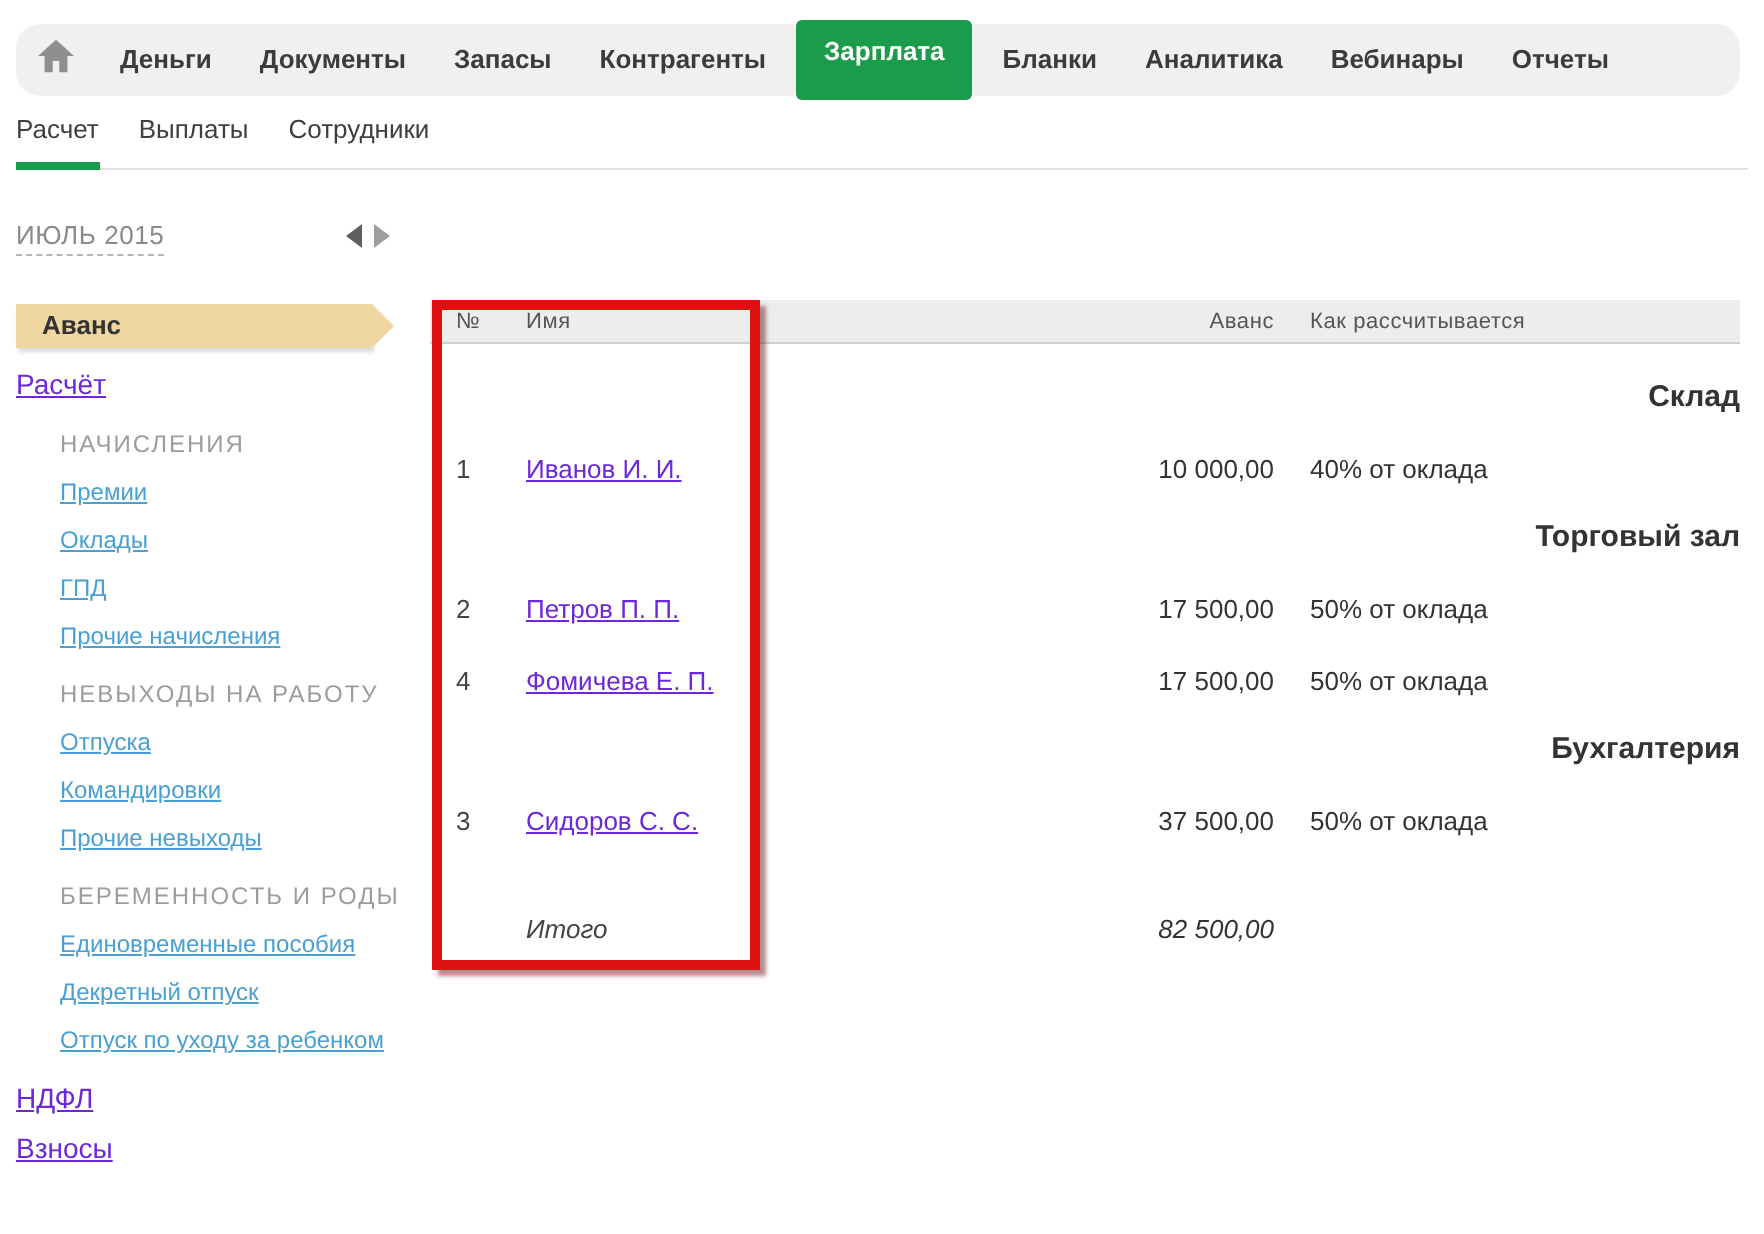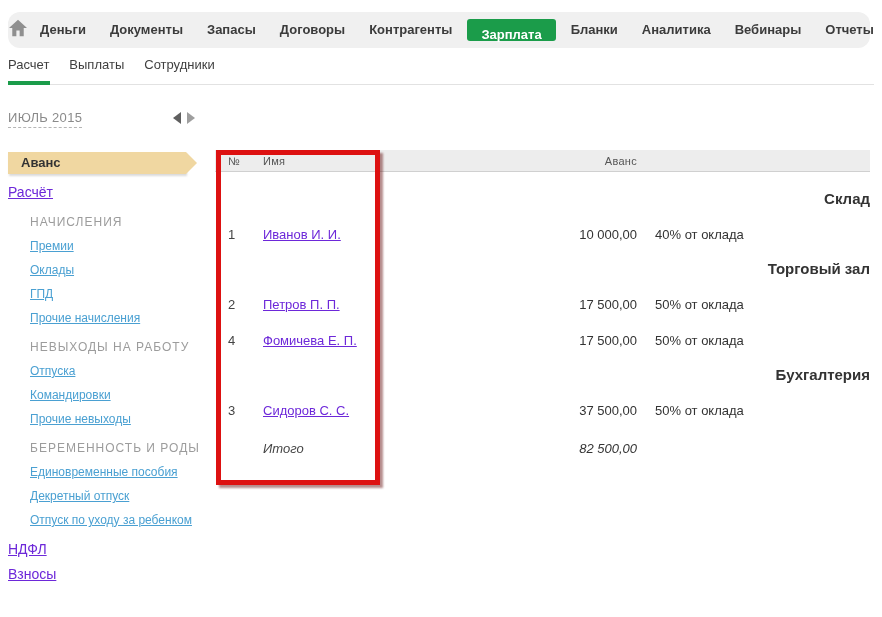--- a/index.html
+++ b/index.html
@@ -14,21 +14,21 @@
   .topnav {
     position:absolute; left:8px; top:12px; width:862px; height:36px;
     background:#f0f0f0; border-radius:12px; display:flex; align-items:center;
   }
   .home-btn { width:40px; display:flex; justify-content:center; align-items:center; cursor:pointer; }
   .nav-item {
     padding:0 12px; font-size:13px; font-weight:bold; color:#3b3b3b;
     height:36px; line-height:36px; cursor:pointer; white-space:nowrap;
   }
   .nav-item.active {
-    background:#1b9c4a; color:#fff; border-radius:3px; height:22px; line-height:32px;
+    background:#1b9c4a; color:#fff; border-radius:3px; height:40px; line-height:32px;
     margin:0 3px; padding:0 14px;
   }
 
   
   .subtabs { position:absolute; left:8px; top:57px; display:flex; }
   .subtab { font-size:13px; color:#3f3f3f; margin-right:20px; cursor:pointer; white-space:nowrap; }
   .tabline { position:absolute; left:8px; top:84px; width:866px; height:1px; background:#e2e2e2; }
   .tab-active-bar { position:absolute; left:8px; top:81px; width:42px; height:4px; background:#1b9c4a; }
 
   
@@ -64,21 +64,21 @@
   .thead {
     height:22px; align-items:center; background:#ededed; border-bottom:1px solid #d0d0d0;
     font-size:11px; color:#555; letter-spacing:.3px;
   }
   .th-avans { text-align:right; }
   .group-name { margin:19px 0 0 13px; font-size:15px; font-weight:bold; color:#333; line-height:15px;text-align:right; }
   .t-row { margin-top:22px; font-size:13px; align-items:baseline; line-height:14px; }
   .cell-num { color:#444; }
   .cell-avans { text-align:right; color:#333; }
   .cell-method { color:#333; }
-  .total-row { margin-top:23px; font-size:13px; font-style:italic; color:#444; }
+  .total-row { margin-top:39px; font-size:13px; font-style:italic; color:#444; }
 
   
   .redbox {
     position:absolute; left:216px; top:150px; width:164px; height:335px;
     border:5px solid #dd1111; box-shadow:3px 3px 2px rgba(90,0,0,0.45);
     z-index:20; pointer-events:none;
   }
 </style>
 </head>
 <body>
@@ -90,21 +90,20 @@
       <span>
         <svg width="20" height="18" viewBox="0 0 24 22">
             <path fill="#8f8f8f" d="M12 1 L23 11 H19 V21 H14 V14 H10 V21 H5 V11 H1 Z"></path>
           </svg>
       </span>
     </div>
     <div style="display:flex;align-items:center;">
         <div class="nav-item">Деньги</div>
         <div class="nav-item">Документы</div>
         <div class="nav-item">Запасы</div>
-        <div class="nav-item">Договоры</div>
         <div class="nav-item">Контрагенты</div>
         <div class="nav-item active">Зарплата</div>
         <div class="nav-item">Бланки</div>
         <div class="nav-item">Аналитика</div>
         <div class="nav-item">Вебинары</div>
         <div class="nav-item">Отчеты</div>
       </div>
   </div>
 
   <div class="subtabs">
@@ -144,20 +143,21 @@
         <div class="side-link-big" style="margin-top: 9px;"><a>Взносы</a></div>
       </div>
   </div>
 
   <div class="main">
     <div class="grid-row thead">
       <div>№</div>
       <div>Имя</div>
       <div class="th-avans">Аванс</div>
       <div></div>
+      <div>Как рассчитывается</div>
     </div>
     <div>
   <div class="group-name">Склад</div>
 
   <div class="grid-row t-row">
     <div class="cell-num">1</div>
     <div><a>Иванов И. И.</a></div>
     <div class="cell-avans">10 000,00</div>
     <div></div>
     <div class="cell-method">40% от оклада</div>

